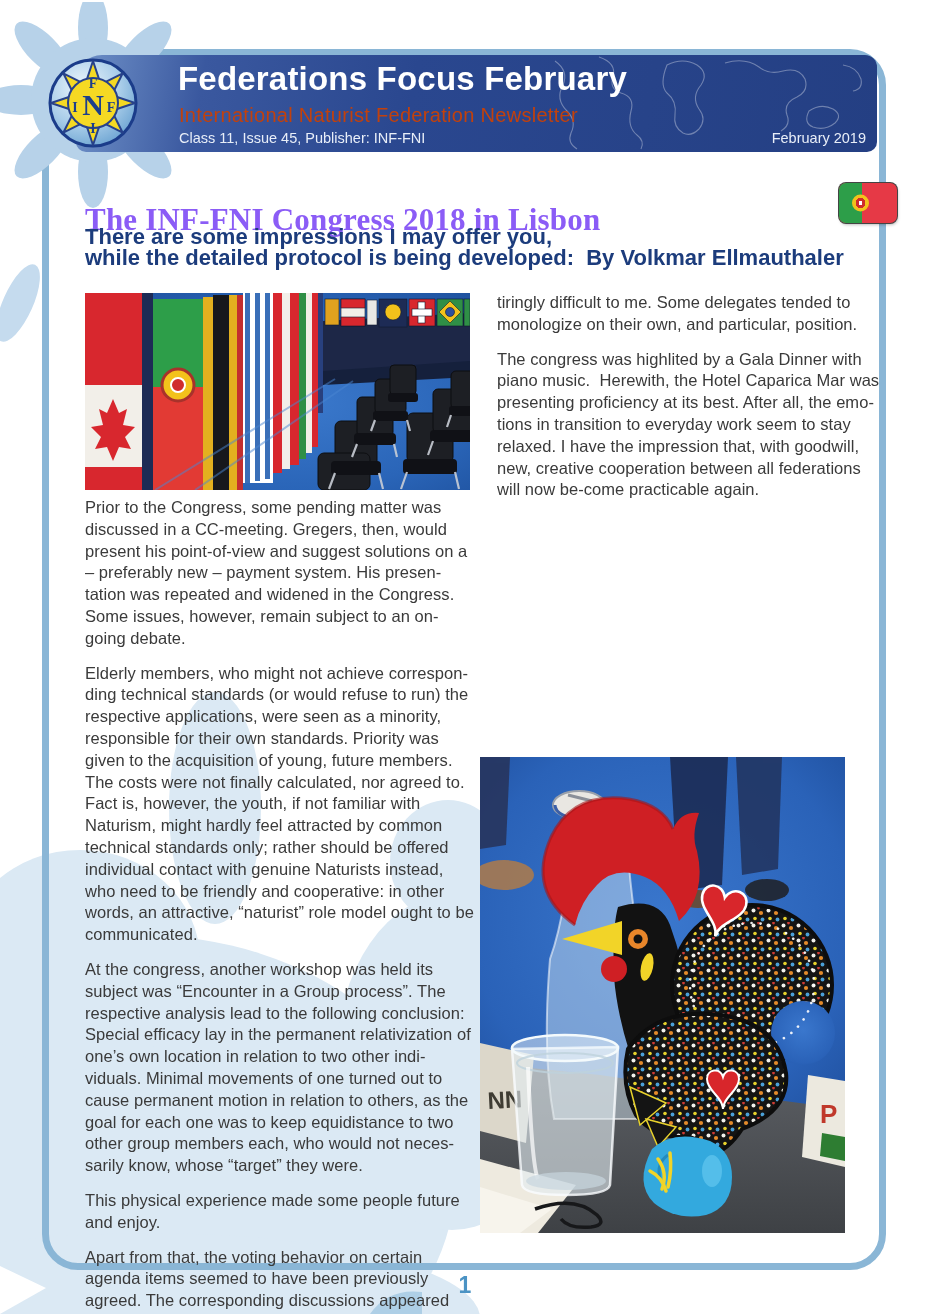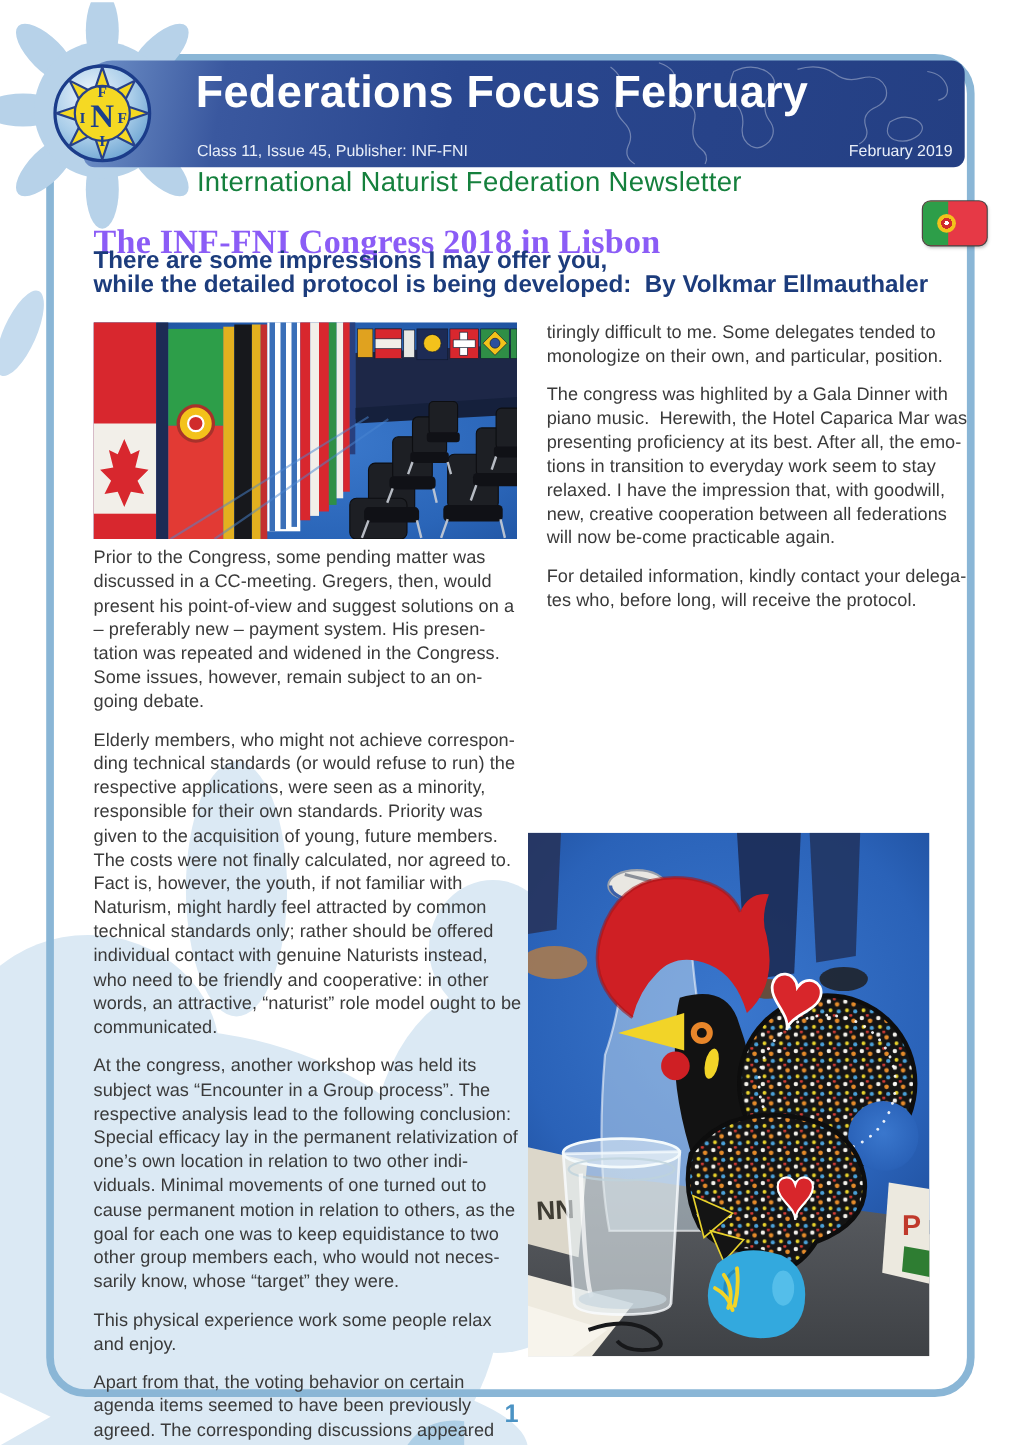--- a/index.html
+++ b/index.html
@@ -9,22 +9,22 @@
   
   #decor{left:0;top:0;z-index:1;}
   
   #frame{left:42px;top:49px;width:844px;height:1221px;box-sizing:border-box;
          border:7px solid #8ab6d6;border-radius:36px;z-index:2;background:transparent;}
   
   #band{left:76px;top:55px;width:801px;height:97px;z-index:4;
         background:linear-gradient(100deg,#7092c9 0%,#3a589f 16%,#2a478f 42%,#243f83 100%);
         border-radius:26px 12px 10px 10px;}
   #band .map{position:absolute;right:0;top:0;height:97px;width:330px;opacity:.85;}
-  #hdr-title{left:178px;top:60px;z-index:5;color:#ffffff;font-size:41px;font-weight:700;letter-spacing:.2px;}
-  #hdr-sub{left:179px;top:104px;z-index:5;color:#15803d;font-size:25px;letter-spacing:.3px;margin-top:48px;}
+  #hdr-title{left:178px;top:60px;z-index:5;color:#ffffff;font-size:33px;font-weight:700;letter-spacing:.2px;}
+  #hdr-sub{left:179px;top:104px;z-index:5;color:#c2410c;font-size:20px;letter-spacing:.3px;}
   #hdr-meta{left:179px;top:130px;width:687px;z-index:5;color:#e8eef8;font-size:14.5px;
             display:flex;justify-content:space-between;gap:36px;}
   #sunrays{left:-8px;top:2px;z-index:3;}
   #logo{left:47px;top:57px;z-index:6;}
   
   #ptflag{left:839px;top:183px;width:58px;height:40px;border-radius:7px;overflow:hidden;
           z-index:5;box-shadow:0 0 0 1px #444,1px 2px 3px rgba(0,0,0,.25);background:#e63946;}
   #ptflag .green{position:absolute;left:0;top:0;width:40%;height:100%;background:#2d9e49;}
   #ptflag .emb{position:absolute;left:23%;top:50%;width:17px;height:17px;transform:translateY(-50%);
                border-radius:50%;background:radial-gradient(circle,#fff 0 2px,#d02c2c 2px 5px,#f3c21b 5px 8.5px);}
@@ -235,27 +235,26 @@
       <path d="M250,180 l-6,16 M294,180 l4,16 M272,151 l-5,13 M309,151 l3,13 M290,127 l-4,11 M322,127 l3,11"></path>
       <path d="M322,179 l-6,17 M370,179 l4,17 M348,148 l-5,14 M387,148 l3,14 M366,122 l-4,12"></path>
     </g>
   </g>
 </svg>
 
 <div id="col-left" class="abs col">
   <p>Prior to the Congress, some pending matter was discussed in a CC-meeting. Gregers, then, would present his point-of-view and suggest solutions on a – preferably new – payment system. His presen-tation was repeated and widened in the Congress. Some issues, however, remain subject to an on-going debate.</p>
   <p>Elderly members, who might not achieve correspon-ding technical standards (or would refuse to run) the respective applications, were seen as a minority, responsible for their own standards. Priority was given to the acquisition of young, future members. The costs were not finally calculated, nor agreed to. Fact is, however, the youth, if not familiar with Naturism, might hardly feel attracted by common technical standards only; rather should be offered individual contact with genuine Naturists instead, who need to be friendly and cooperative: in other words, an attractive, “naturist” role model ought to be communicated.</p>
   <p>At the congress, another workshop was held its subject was “Encounter in a Group process”. The respective analysis lead to the following conclusion: Special efficacy lay in the permanent relativization of one’s own location in relation to two other indi-viduals. Minimal movements of one turned out to cause permanent motion in relation to others, as the goal for each one was to keep equidistance to two other group members each, who would not neces-sarily know, whose “target” they were.</p>
-  <p>This physical experience work some people relax and enjoy.</p>
+  <p>This physical experience made some people future and enjoy.</p>
   <p>Apart from that, the voting behavior on certain agenda items seemed to have been previously agreed. The corresponding discussions appeared</p>
 </div>
 <div id="col-right" class="abs col">
   <p>tiringly difficult to me. Some delegates tended to monologize on their own, and particular, position.</p>
   <p>The congress was highlited by a Gala Dinner with piano music.&nbsp; Herewith, the Hotel Caparica Mar was presenting proficiency at its best. After all, the emo-tions in transition to everyday work seem to stay relaxed. I have the impression that, with goodwill, new, creative cooperation between all federations will now be-come practicable again.</p>
-  <p>For detailed information, kindly contact your delega-tes who, before long, will receive the protocol.</p>
 </div>
 
 <svg id="photo-rooster" class="abs" width="365" height="476" viewBox="0 0 365 476" role="img">
   <defs>
     <radialGradient id="rug" cx="50%" cy="45%" r="80%">
       <stop offset="0%" stop-color="#3a77cd"></stop>
         <stop offset="65%" stop-color="#2a62b8"></stop>
       <stop offset="100%" stop-color="#1c4a96"></stop>
     </radialGradient>
     <pattern id="dots" width="15" height="15" patternUnits="userSpaceOnUse">

